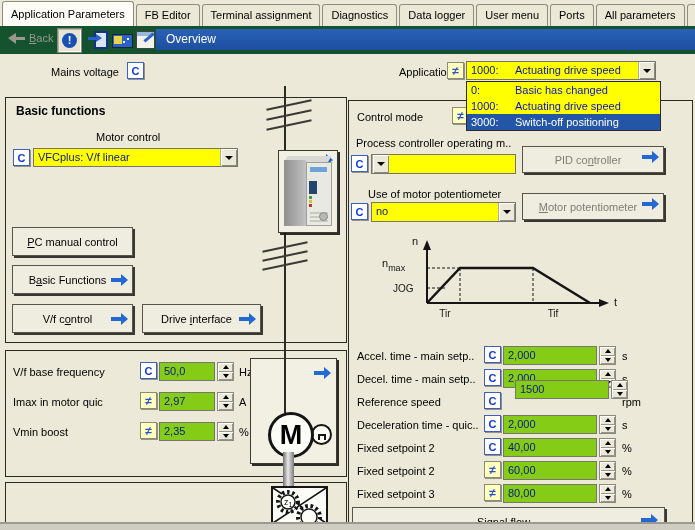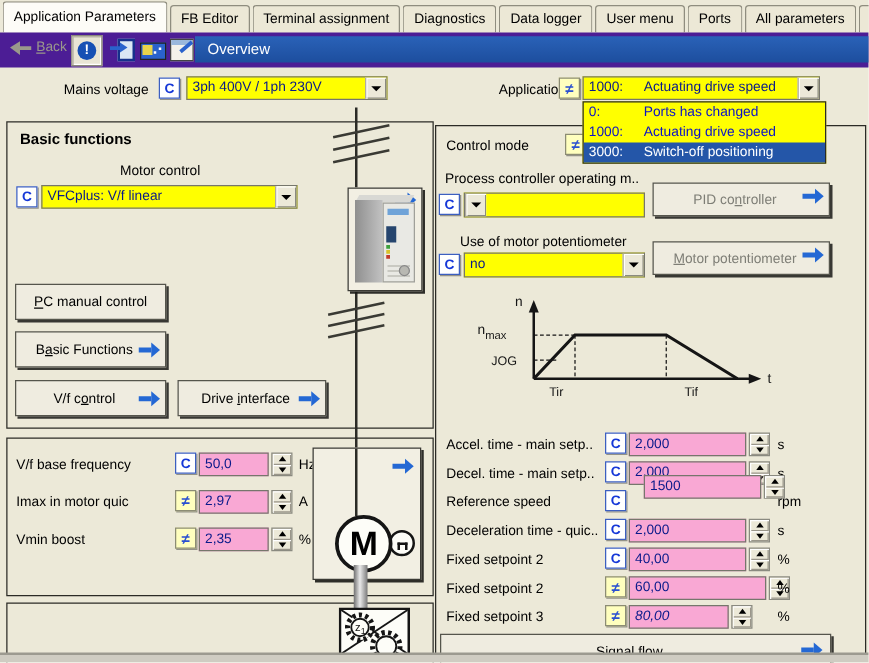--- a/index.html
+++ b/index.html
@@ -7,21 +7,21 @@
        font-family:"Liberation Sans",sans-serif;font-size:11px;color:#000;}
   .abs{position:absolute;}
 
   
   #tabbar{position:absolute;left:0;top:0;width:695px;height:26px;display:flex;align-items:flex-end;padding-left:2px;}
   .tab{height:21px;line-height:21px;padding:0 8px;margin-right:2px;background:#ece8d6;
        border:1px solid #8f8d7f;border-bottom:none;border-radius:3px 3px 0 0;white-space:nowrap;font-size:11px;}
   .tab.active{height:24px;line-height:24px;background:#fdfcf7;font-size:11px;}
 
   
-  #toolbar{position:absolute;left:0;top:26px;width:695px;height:28px;background:#4c1d95;}
+  #toolbar{position:absolute;left:0;top:26px;width:695px;height:28px;background:#14532d;}
   .back{position:absolute;left:8px;top:6px;display:flex;align-items:center;color:#9a988c;}
   .back-arrow{width:17px;height:11px;position:relative;margin-right:4px;}
   .back-arrow .b{position:absolute;right:0;top:4px;width:9px;height:3px;background:#9a988c;}
   .back-arrow .t{position:absolute;left:0;top:0;width:0;height:0;border-right:8px solid #9a988c;border-top:5px solid transparent;border-bottom:6px solid transparent;}
   .tbtn{position:absolute;top:2px;width:23px;height:23px;background:#e9e5d5;border:1px solid #8a887a;
         box-shadow:inset 1px 1px 0 #b8b4a6, inset -1px -1px 0 #fff;display:flex;align-items:center;justify-content:center;}
   .excl-circle{width:15px;height:15px;border-radius:50%;background:#1650b4;color:#fff;font-weight:bold;
                font-size:11px;line-height:15px;text-align:center;}
   .tico{position:absolute;top:4px;width:22px;height:20px;}
   .door{position:absolute;right:2px;top:1px;width:10px;height:14px;border:2px solid #16308c;background:#dbe6f4;}
@@ -58,21 +58,21 @@
              box-shadow:inset 1px 1px 0 #fff, inset -1px -1px 0 #8a8a80;border-left:1px solid #b0aca0;}
   .tri-down{width:0;height:0;border-left:4px solid transparent;border-right:4px solid transparent;border-top:4px solid #000;}
 
   
   #applist{position:absolute;left:466px;top:81px;width:193px;background:#ffff00;border:1px solid #2a2a26;z-index:60;}
   .opt{height:16px;line-height:16px;color:#0a12c8;padding-left:4px;white-space:nowrap;font-size:11px;}
   .opt.sel{background:#2456a8;color:#fff;}
 
   
   .spinedit{position:absolute;display:flex;}
-  .spin-num{border:1px solid #76766c;background:#f9a8d4;color:#0a1a8a;padding:2px 0 0 4px;box-sizing:border-box;
+  .spin-num{border:1px solid #76766c;background:#84cc16;color:#0a1a8a;padding:2px 0 0 4px;box-sizing:border-box;
             height:19px;font-size:11px;}
   .spinner{width:17px;height:19px;margin-left:2px;display:flex;flex-direction:column;border:1px solid #8a8a80;box-sizing:border-box;background:#ece9d8;}
   .sp{flex:1;display:flex;align-items:center;justify-content:center;box-shadow:inset 1px 1px 0 #fff, inset -1px -1px 0 #9a968a;}
   .tri-up-s{width:0;height:0;border-left:3px solid transparent;border-right:3px solid transparent;border-bottom:4px solid #000;}
   .tri-dn-s{width:0;height:0;border-left:3px solid transparent;border-right:3px solid transparent;border-top:4px solid #000;}
   .unit{position:absolute;font-size:11px;}
 
   
   .xp-btn{position:absolute;background:#efece0;border:1px solid #55554c;box-shadow:2px 2px 0 rgba(25,25,22,0.85);
           display:flex;align-items:center;justify-content:center;font-size:11px;color:#000;box-sizing:border-box;cursor:default;}
@@ -163,41 +163,35 @@
           <span class="pen"></span>
         </span>
     </div>
     <div id="overviewbar">
       <span>Overview</span>
     </div>
   </div>
 
   <div class="lbl" style="left:51px;top:66px;">Mains voltage</div>
   <div class="flag icon-c" style="left:127px;top:62px;">C</div>
-  <div class="combo" style="left:149px;top:61px;width:161px;height:19px;">
-    <span class="combo-text">3ph 400V / 1ph 230V</span>
-    <span class="combo-btn">
-        <span class="tri-down"></span>
-      </span>
-  </div>
 
   <div class="lbl" style="left:399px;top:66px;">Application</div>
   <div class="flag icon-neq" style="left:447px;top:62px;">≠</div>
   <div class="combo" style="left:466px;top:61px;width:190px;height:19px;z-index:61;">
     <span class="combo-text">
       <span class="opt-code">1000:</span><span>Actuating drive speed</span>
     </span>
     <span class="combo-btn">
         <span class="tri-down"></span>
       </span>
   </div>
 
   <div id="applist">
     <div class="opt">
-      <span class="opt-code">0:</span><span>Ports has changed</span>
+      <span class="opt-code">0:</span><span>Basic has changed</span>
     </div>
     <div class="opt">
       <span class="opt-code">1000:</span><span>Actuating drive speed</span>
     </div>
     <div class="opt sel">
       <span class="opt-code">3000:</span><span>Switch-off positioning</span>
     </div>
   </div>
 
   <div class="groupbox" style="left:5px;top:97px;width:340px;height:244px;"></div>
@@ -463,36 +457,36 @@
         <span class="sp">
           <span class="tri-dn-s"></span>
         </span>
       </span>
   </div>
   <div class="unit" style="left:622px;top:442px;">%</div>
 
   <div class="lbl" style="left:357px;top:465px;">Fixed setpoint 2</div>
   <div class="flag icon-neq" style="left:484px;top:461px;">≠</div>
   <div class="spinedit" style="left:503px;top:461px;">
-    <span class="spin-num" style="width:110px;">60,00</span>
+    <span class="spin-num" style="width:94px;">60,00</span>
     <span class="spinner">
         <span class="sp">
           <span class="tri-up-s"></span>
         </span>
         <span class="sp">
           <span class="tri-dn-s"></span>
         </span>
       </span>
   </div>
   <div class="unit" style="left:622px;top:465px;">%</div>
 
   <div class="lbl" style="left:357px;top:488px;">Fixed setpoint 3</div>
   <div class="flag icon-neq" style="left:484px;top:484px;">≠</div>
   <div class="spinedit" style="left:503px;top:484px;">
-    <span class="spin-num" style="width:80px;font-style:italic;">80,00</span>
+    <span class="spin-num" style="width:94px;">80,00</span>
     <span class="spinner">
         <span class="sp">
           <span class="tri-up-s"></span>
         </span>
         <span class="sp">
           <span class="tri-dn-s"></span>
         </span>
       </span>
   </div>
   <div class="unit" style="left:622px;top:488px;">%</div>

